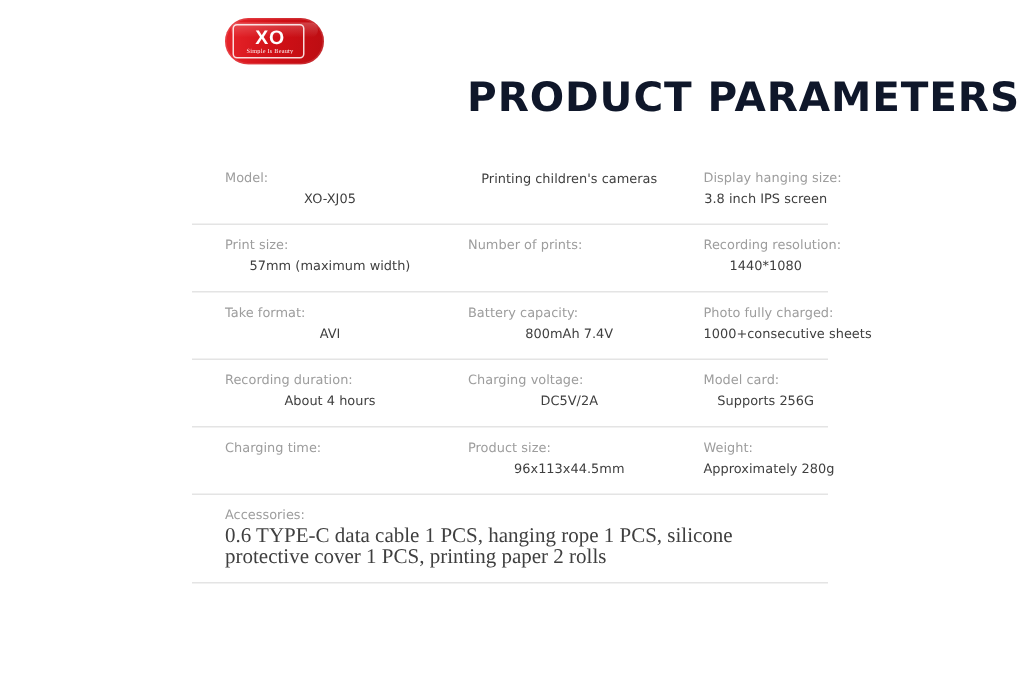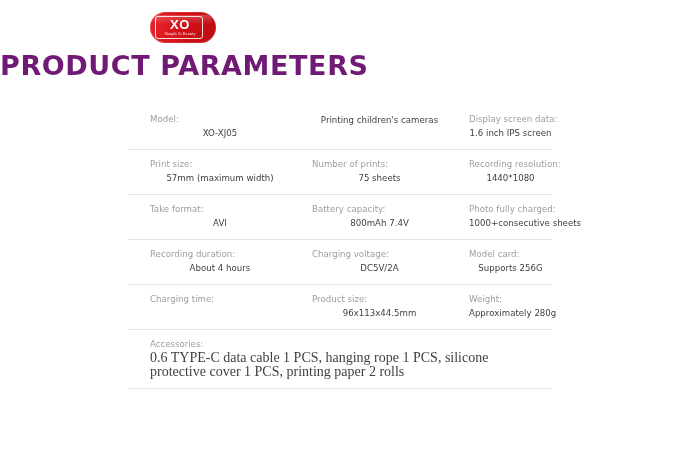--- a/index.html
+++ b/index.html
@@ -88,26 +88,26 @@
     white-space: nowrap;
     opacity: 0.95;
   }
 
   
   .title {
     position: absolute;
     left: 0;
     top: 50px;
     width: 680px;
-    text-align: left;
+    text-align: right;
     font-family: "DejaVu Sans", sans-serif;
     font-weight: 700;
     font-size: 27px;
     letter-spacing: 0.6px;
-    color: #701a75;
+    color: #0f172a;
     line-height: 32px;
   }
 
   
   .spec-table {
     position: absolute;
     left: 128px;
     top: 107px;
     width: 424px;
   }
@@ -191,34 +191,33 @@
 
     <div class="spec-row first">
       <div class="spec-cell c1">
         <div class="spec-label">Model:</div>
         <div class="spec-value">XO-XJ05</div>
       </div>
       <div class="spec-cell c2">
         <div class="spec-value">Printing children's cameras</div>
       </div>
       <div class="spec-cell c3">
-        <div class="spec-label">Display screen data:</div>
-        <div class="spec-value">1.6 inch IPS screen</div>
+        <div class="spec-label">Display hanging size:</div>
+        <div class="spec-value">3.8 inch IPS screen</div>
       </div>
     </div>
 
 
     <div class="spec-row">
       <div class="spec-cell c1">
         <div class="spec-label">Print size:</div>
         <div class="spec-value">57mm (maximum width)</div>
       </div>
       <div class="spec-cell c2">
         <div class="spec-label">Number of prints:</div>
-        <div class="spec-value">75 sheets</div>
       </div>
       <div class="spec-cell c3">
         <div class="spec-label">Recording resolution:</div>
         <div class="spec-value">1440*1080</div>
       </div>
     </div>
 
     <div class="spec-row">
       <div class="spec-cell c1">
         <div class="spec-label">Take format:</div>

